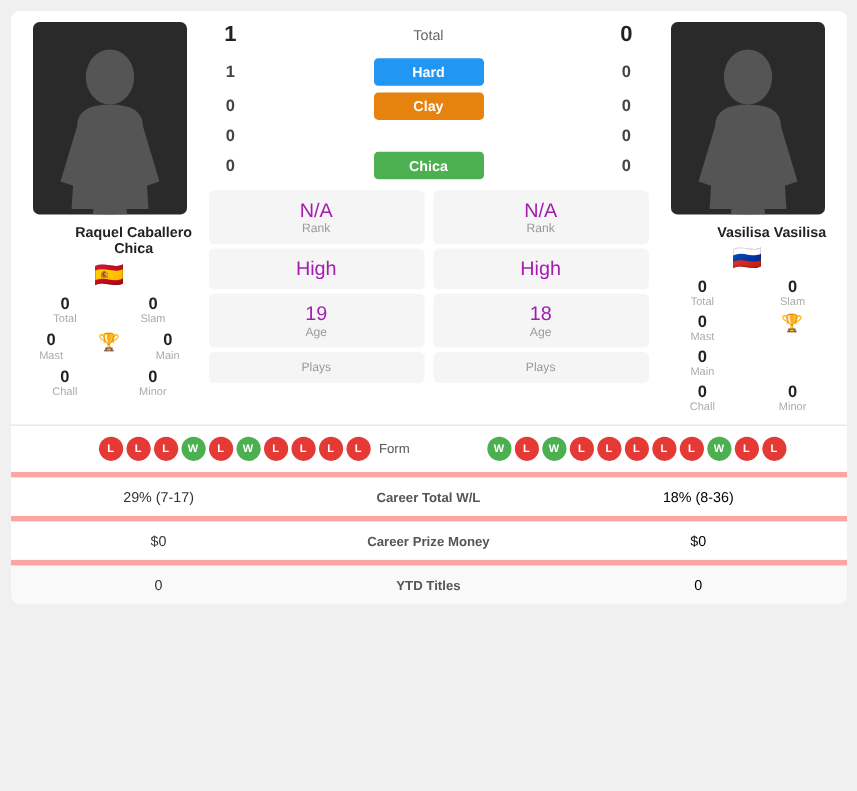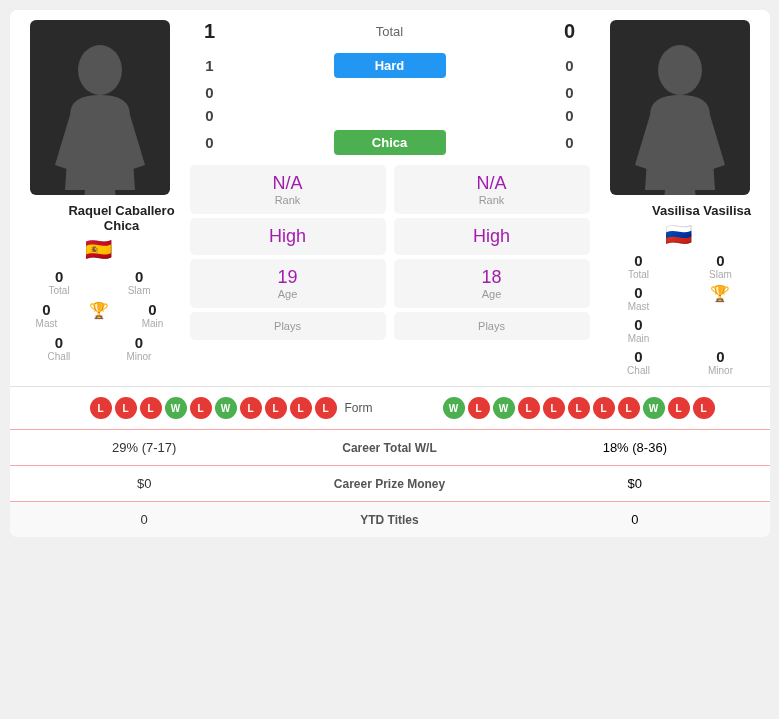--- a/index.html
+++ b/index.html
@@ -56,21 +56,21 @@
       margin-top: 4px;
       font-size: 22px;
     }
 
     .surface-badge {
       padding: 5px 20px;
       border-radius: 4px;
       color: #fff;
       font-size: 13px;
       font-weight: bold;
-      width: 112px;
+      width: 100px;
       text-align: center;
     }
 
     .surface-hard { background: #2196f3; }
     .surface-clay { background: #e6820e; }
     .surface-indoor { background: #2196f3; }
     .surface-grass { background: #4caf50; }
 
     
     .main-top {
@@ -232,21 +232,21 @@
     }
 
     .fb-w { background: #4caf50; }
     .fb-l { background: #e53935; }
 
     
     .stats-row {
       display: flex;
       align-items: center;
       padding: 10px 12px;
-      border-top: 1px solid #fca5a5;
+      border-top: 5px solid #fca5a5;
       background: #fff;
     }
 
     .sr-left {
       flex: 1;
       text-align: center;
       font-size: 13px;
       color: #333;
     }
 
@@ -362,20 +362,21 @@
       </div>
 
       <div class="surface-line">
         <span class="sl-score">1</span>
         <span class="surface-badge surface-hard">Hard</span>
         <span class="sl-score">0</span>
       </div>
 
       <div class="surface-line">
         <span class="sl-score">0</span>
+        <span class="surface-badge surface-clay">Clay</span>
         <span class="sl-score">0</span>
       </div>
 
       <div class="surface-line">
         <span class="sl-score">0</span>
         <span class="sl-score">0</span>
       </div>
 
       <div class="surface-line">
         <span class="sl-score">0</span>

